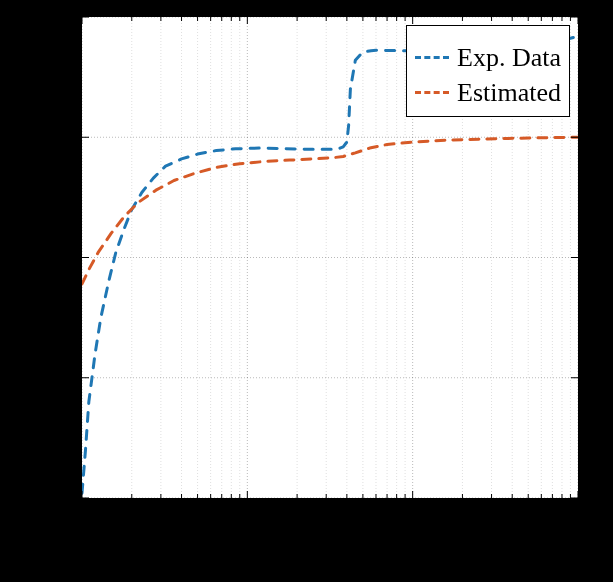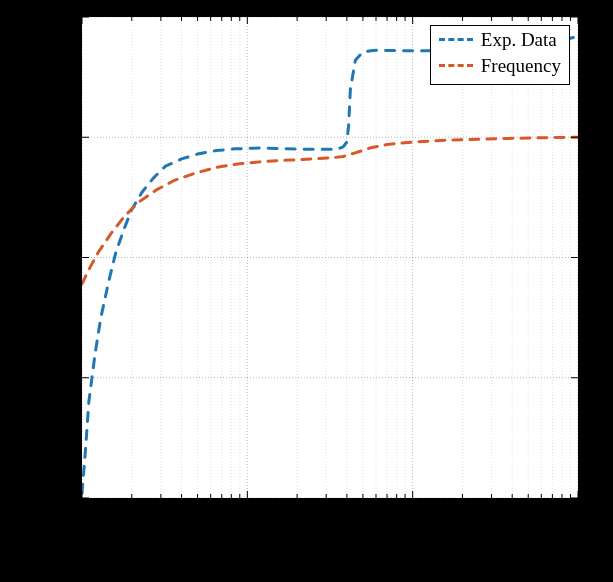--- a/index.html
+++ b/index.html
@@ -3,21 +3,21 @@
 <meta charset="utf-8">
 <style>
   html,body{margin:0;padding:0;background:#000;}
   .wrap{position:relative;width:613px;height:582px;background:#000;font-family:"Times New Roman", "Latin Modern Roman", serif;}
   .plot{position:absolute;left:80px;top:15px;width:500px;height:485px;background:#fff;border:2px solid #000;box-sizing:border-box;}
   .ylabel{position:absolute;left:8px;top:50%;transform:translate(0,-50%) rotate(-90deg);transform-origin:center;color:#000;font-size:21px;white-space:nowrap;}
   .xlabel{position:absolute;left:80px;width:500px;bottom:20px;text-align:center;color:#000;font-size:21px;}
   .ytick{position:absolute;color:#000;font-size:19px;}
   .xtick{position:absolute;color:#000;font-size:19px;top:510px;width:50px;text-align:center;}
   .xtick sup{font-size:0.65em;vertical-align:super;line-height:0;}
-  .legend{position:absolute;right:8px;top:8px;background:#fff;border:1.5px solid #000;padding:1px 8px 6px 8px;font-size:19px;color:#000;}
+  .legend{position:absolute;right:8px;top:8px;background:#fff;border:1.5px solid #000;padding:14px 8px 6px 8px;font-size:26px;color:#000;}
   .legend-row{display:flex;align-items:center;gap:8px;line-height:1.35;}
   .legend-swatch{width:34px;height:0;border-top:3px dashed;flex:0 0 34px;}
   .grid line{stroke:#000;stroke-opacity:0.22;stroke-width:0.6;stroke-dasharray:1 2;}
   .major-grid line{stroke:#000;stroke-opacity:0.35;stroke-width:0.8;stroke-dasharray:1 2;}
   .series{fill:none;stroke-linecap:round;stroke-linejoin:round;}
 </style>
 </head>
 <body>
 
 <div class="wrap">
@@ -149,18 +149,18 @@
         </g>
     </svg>
 
     <div class="legend">
       <div class="legend-row">
         <span class="legend-swatch" style="border-color:#1f77b4;"></span>
         <span>Exp. Data</span>
       </div>
       <div class="legend-row">
         <span class="legend-swatch" style="border-color:#d65a27;"></span>
-        <span>Frequency</span>
+        <span>Estimated</span>
       </div>
     </div>
   </div>
 
 </div>
 
 </body></html>

